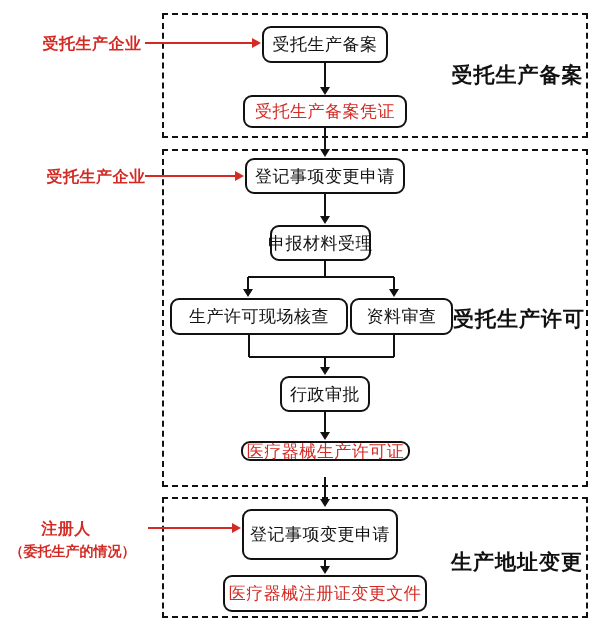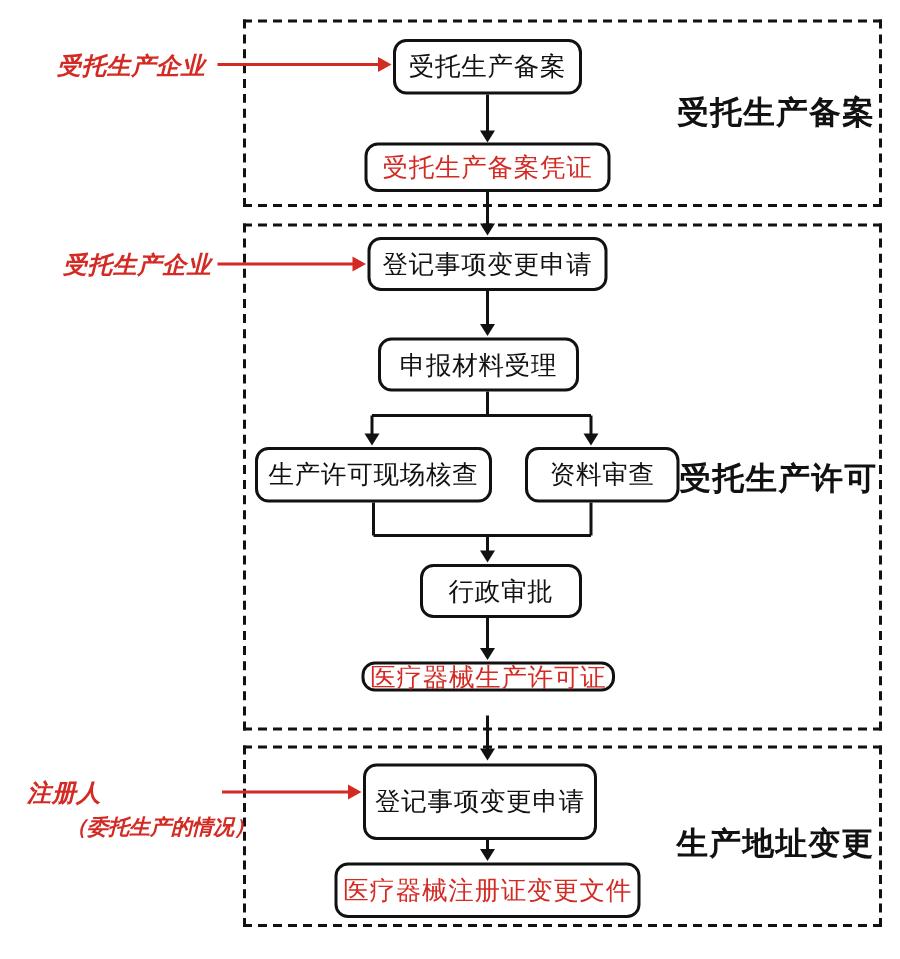--- a/index.html
+++ b/index.html
@@ -25,23 +25,23 @@
     display:flex;align-items:center;justify-content:center;
     font-size:17px;color:#111111;white-space:nowrap;letter-spacing:0.5px;
   }
   .node.red{color:var(--red);}
   .section-label{
     position:absolute;font-size:21px;font-weight:bold;color:#111111;
     text-align:center;white-space:nowrap;letter-spacing:1px;
   }
   .annot{
     position:absolute;font-size:16px;color:var(--red);font-weight:600;
-    white-space:nowrap;letter-spacing:0.5px;font-style:italic;
+    text-align:center;white-space:nowrap;letter-spacing:0.5px;
   }
-  .annot.note{font-size:14px;font-weight:600;letter-spacing:0;margin-left:44px;}
+  .annot.note{font-size:14px;font-weight:600;letter-spacing:0;}
 </style>
 </head>
 <body>
 
 <div class="canvas">
 
   <div class="section" style="left:162px;top:13px;width:426px;height:125px"></div>
   <div class="section" style="left:162px;top:149px;width:426px;height:338px"></div>
   <div class="section" style="left:162px;top:497px;width:426px;height:121px"></div>
 
@@ -96,24 +96,24 @@
     <g class="red-arrow">
       <line x1="148" y1="528" x2="233" y2="528"></line>
         <polygon points="232,523 232,533 241,528"></polygon>
     </g>
   </svg>
 
   <div class="node" style="left:262px;top:26px;width:126px;height:37px">受托生产备案</div>
   <div class="node red" style="left:243px;top:95px;width:164px;height:33px">受托生产备案凭证</div>
 
   <div class="node" style="left:245px;top:158px;width:160px;height:36px">登记事项变更申请</div>
-  <div class="node" style="left:252px;top:225px;width:134px;height:36px">申报材料受理</div>
-  <div class="node" style="left:170px;top:298px;width:158px;height:37px">生产许可现场核查</div>
+  <div class="node" style="left:270px;top:225px;width:101px;height:36px">申报材料受理</div>
+  <div class="node" style="left:170px;top:298px;width:178px;height:37px">生产许可现场核查</div>
   <div class="node" style="left:350px;top:298px;width:103px;height:37px">资料审查</div>
-  <div class="node" style="left:280px;top:376px;width:108px;height:36px">行政审批</div>
+  <div class="node" style="left:280px;top:376px;width:90px;height:36px">行政审批</div>
   <div class="node red" style="left:241px;top:441px;width:169px;height:20px">医疗器械生产许可证</div>
 
   <div class="node" style="left:242px;top:509px;width:156px;height:51px">登记事项变更申请</div>
   <div class="node red" style="left:223px;top:575px;width:204px;height:37px">医疗器械注册证变更文件</div>
 
   <div class="section-label" style="left:445px;top:61px;width:145px">受托生产备案</div>
   <div class="section-label" style="left:449px;top:305px;width:140px">受托生产许可</div>
   <div class="section-label" style="left:447px;top:548px;width:140px">生产地址变更</div>
 
   <div class="annot" style="left:38px;top:34px;width:108px">受托生产企业</div>

